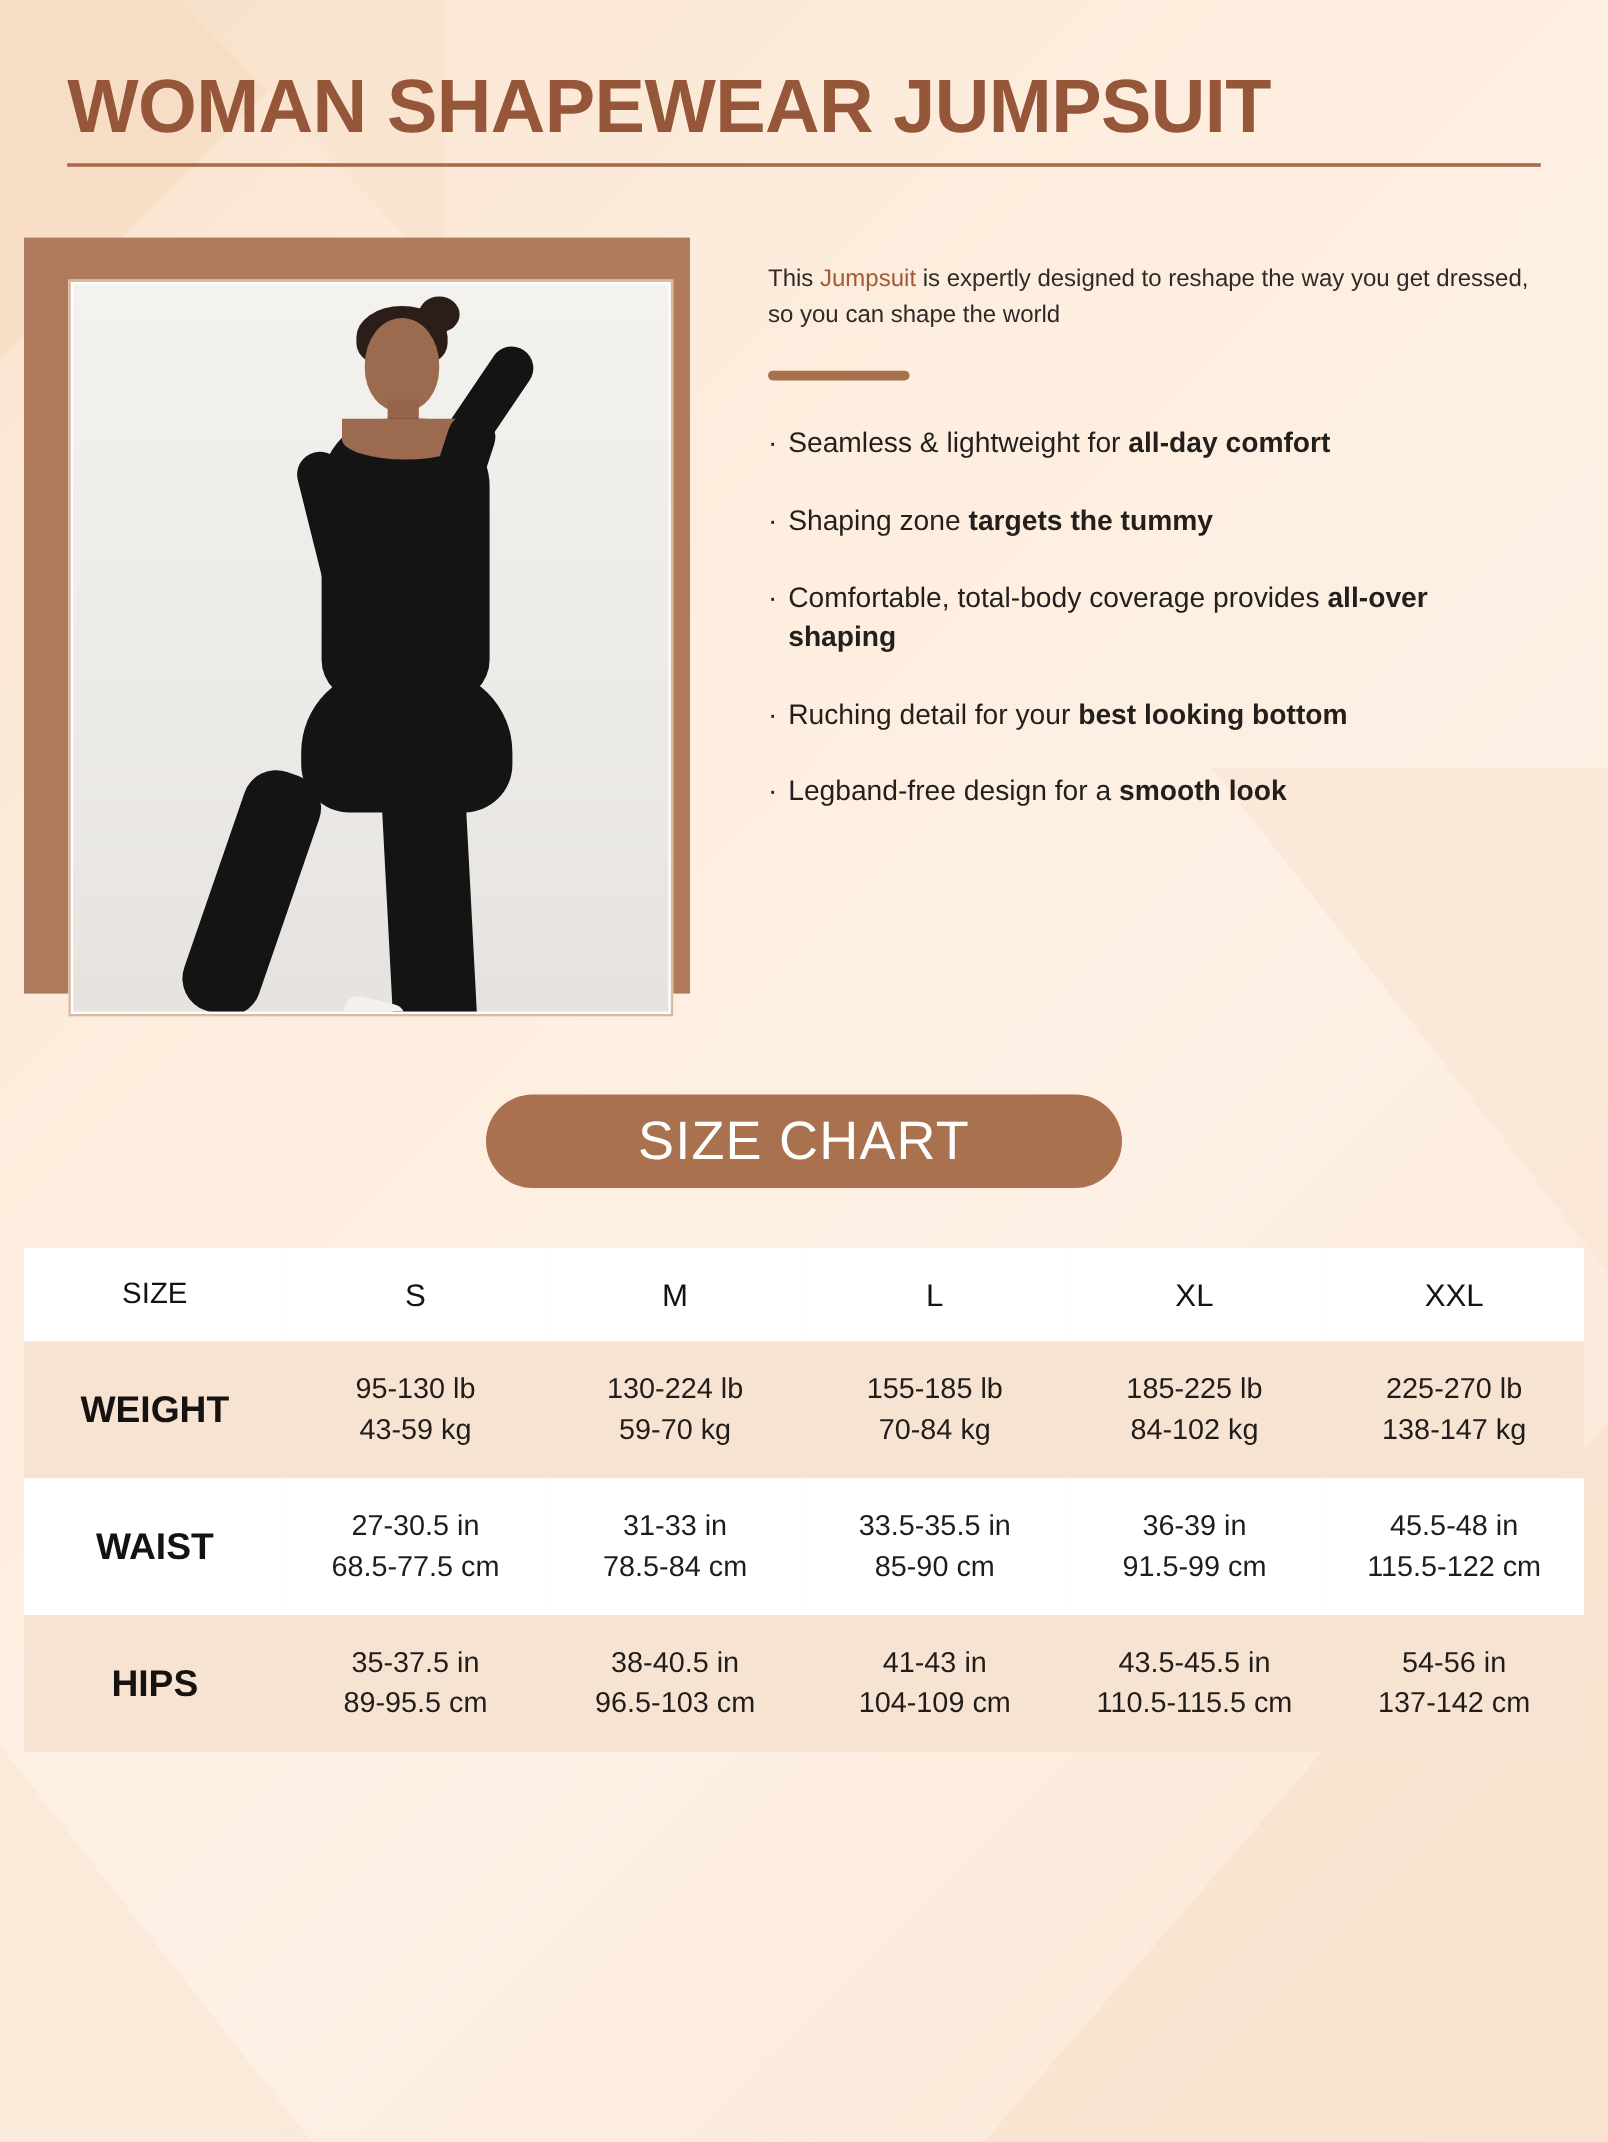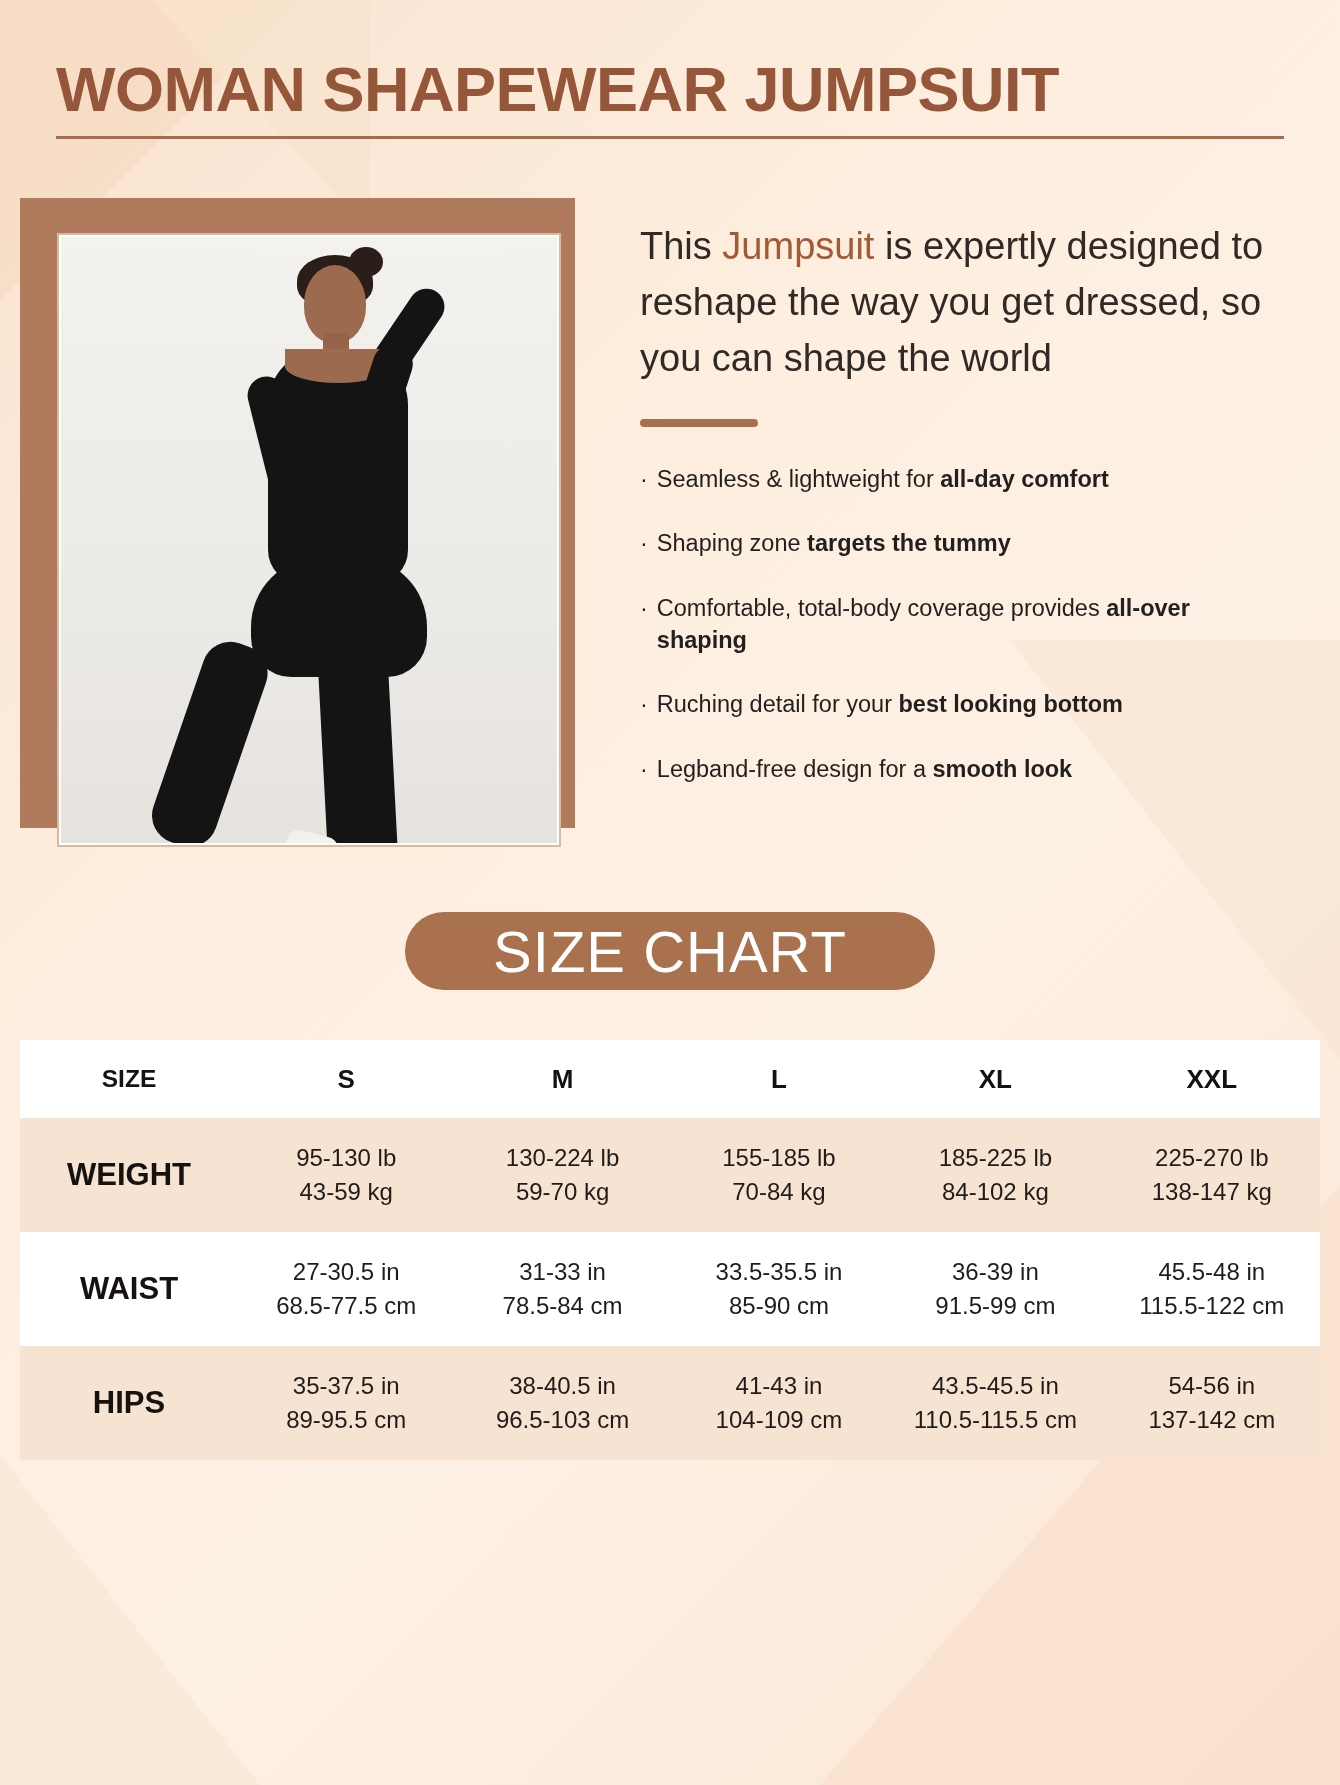--- a/index.html
+++ b/index.html
@@ -227,21 +227,21 @@
   }
 
   
   .copy {
     position: absolute;
     top: 218px;
     left: 640px;
     width: 640px;
   }
   .lede {
-    font-size: 38px;
+    font-size: 20px;
     line-height: 1.48;
     color: #2f2a26;
     margin: 0;
   }
   .lede .accent {
     color: #a15a35;
   }
   .divider {
     margin-top: 32px;
     width: 118px;
@@ -281,21 +281,21 @@
   .chart-badge {
     position: absolute;
     top: 912px;
     left: 50%;
     transform: translateX(-50%);
     width: 530px;
     height: 78px;
     background: #a9714e;
     border-radius: 39px;
     color: #fff;
-    font-size: 58px;
+    font-size: 45px;
     letter-spacing: 1px;
     display: flex;
     align-items: center;
     justify-content: center;
   }
 
   
   .table-wrap {
     position: absolute;
     top: 1040px;
@@ -307,21 +307,21 @@
     width: 100%;
     table-layout: fixed;
   }
   table.size-table td, table.size-table th {
     text-align: center;
     vertical-align: middle;
   }
   .row-head td {
     background: #ffffff;
     font-size: 26px;
-    font-weight: bold;
+    font-weight: normal;
     color: #151210;
     height: 76px;
     margin-top: 32px;
   }
   .row-head td.lbl { font-size: 24.5px; }
   .row-band td {
     background: #f7e3d2;
   }
   .row-white td {
     background: #ffffff;

